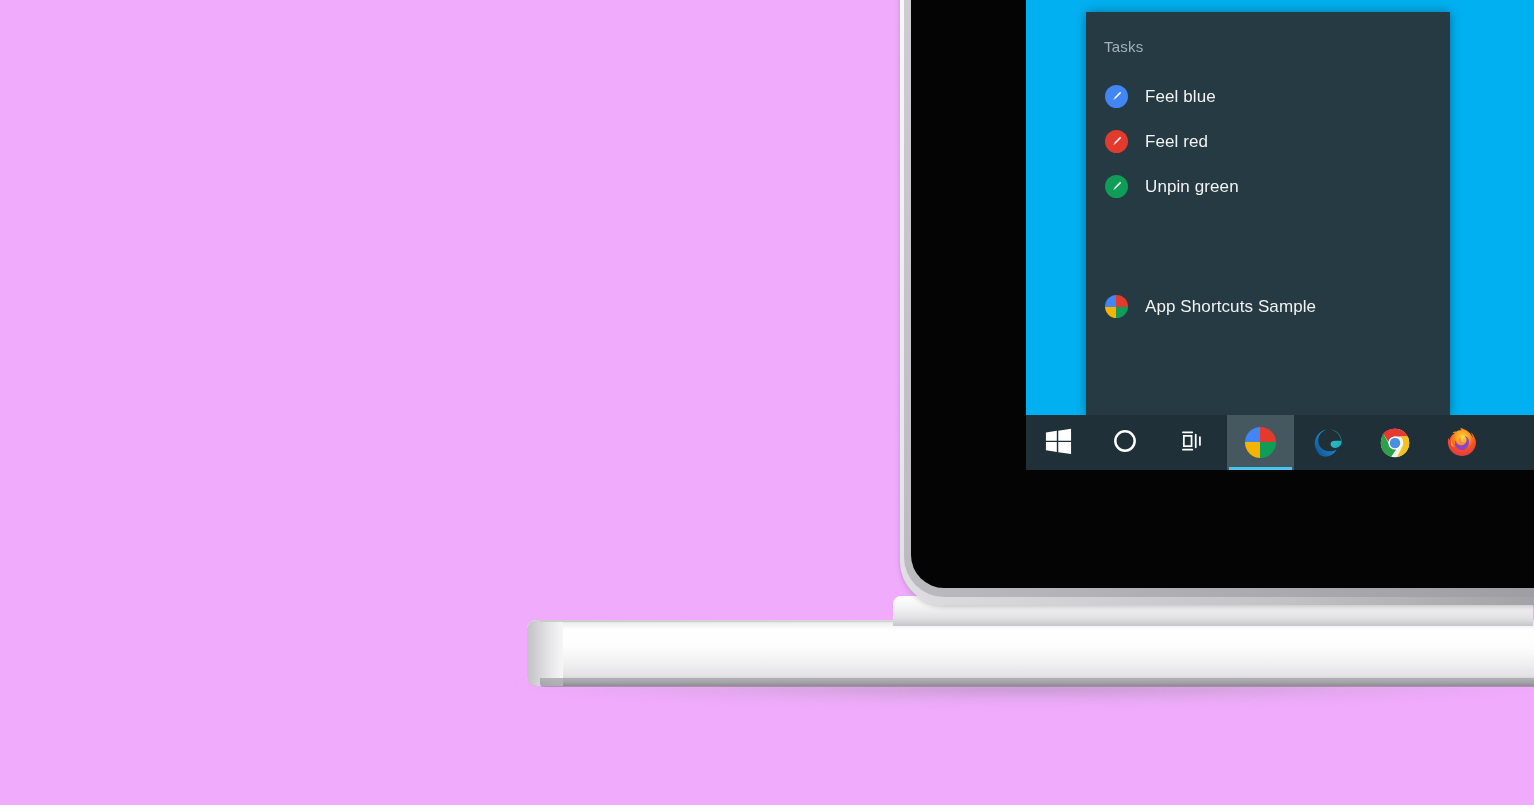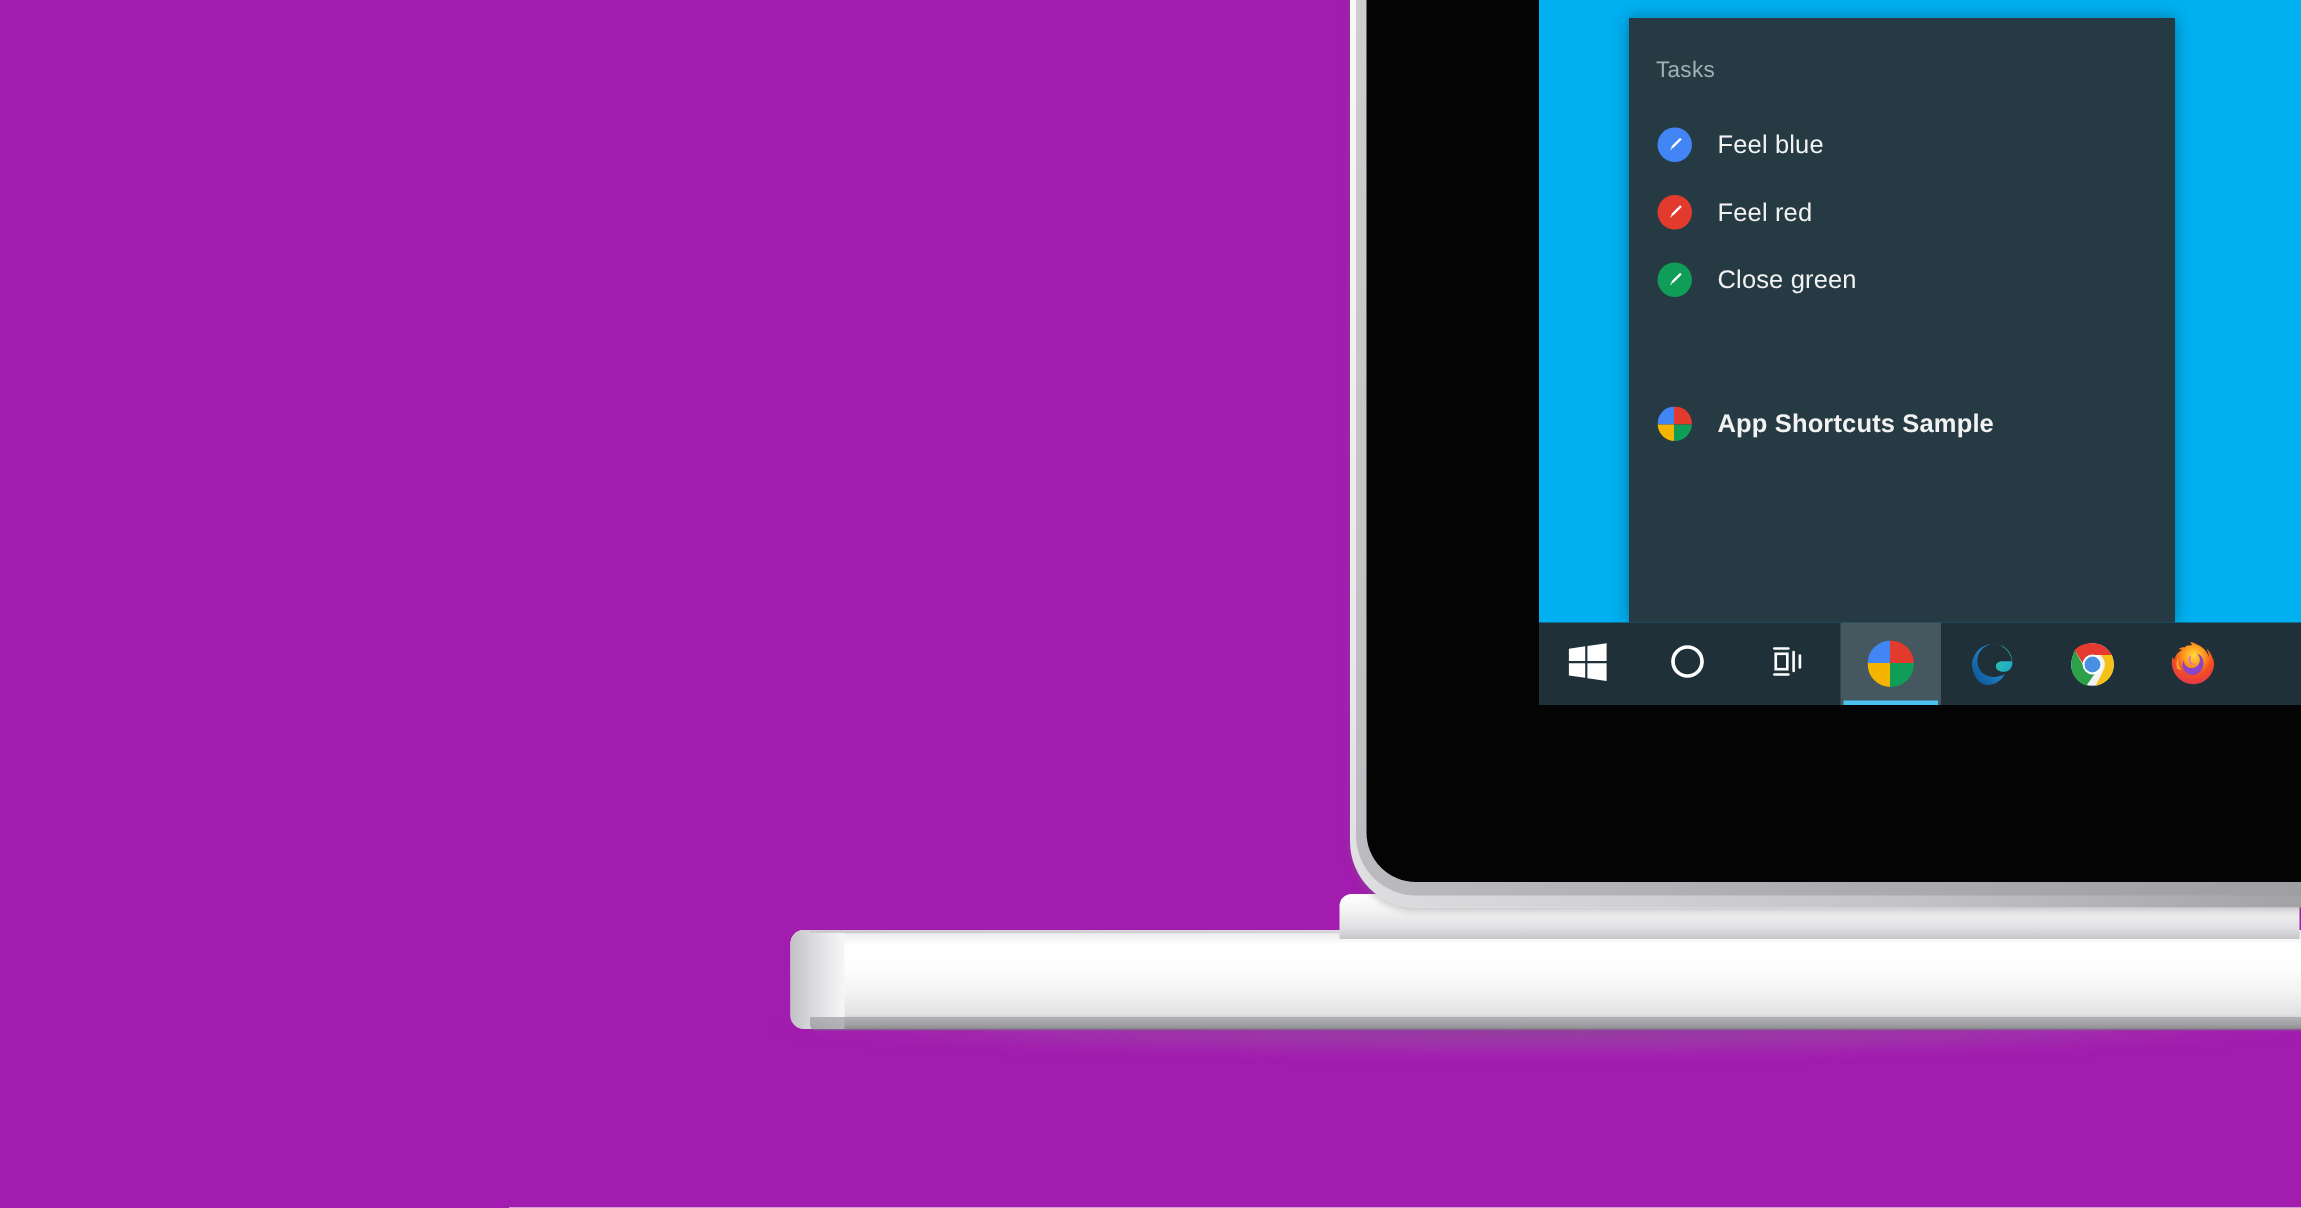--- a/index.html
+++ b/index.html
@@ -14,21 +14,21 @@
     overflow: hidden;
     font-family: "Liberation Sans", "DejaVu Sans", sans-serif;
     position: relative;
   }
 
   #scene {
     position: absolute;
     inset: 0;
     width: 1534px;
     height: 805px;
-    background: #a21caf;
+    background: #f0abfc;
   }
 
   
   .laptop-base-shadow {
     position: absolute;
     left: 512px;
     top: 683px;
     width: 1040px;
     height: 22px;
     background: radial-gradient(ellipse at 50% 0%, rgba(120,120,125,0.45) 0%, rgba(150,150,155,0.18) 45%, rgba(255,255,255,0) 72%);
@@ -154,21 +154,21 @@
     font-size: 15px;
     color: #9fb2b8;
     letter-spacing: 0.2px;
   }
   .jl-group {
     position: absolute;
     left: 0;
     width: 364px;
   }
   #jl-tasks { top: 62px; }
-  #jl-actions { top: 248px; font-weight: bold; }
+  #jl-actions { top: 272px; }
 
   .jl-item {
     position: relative;
     display: flex;
     align-items: center;
     height: 45px;
     padding-left: 17px;
     box-sizing: border-box;
     cursor: default;
   }
@@ -308,21 +308,21 @@
 
         <div class="jl-item">
           <span class="jl-icon">
             <span class="paint-dot" style="background:#0f9d58;">
               <svg class="brush" viewBox="0 0 16 16" aria-hidden="true">
                 <path d="M12.4 2.3 L13.7 3.6 L6.9 10.4 L5.0 11.0 L5.6 9.1 Z" fill="#ffffff"></path>
                 <path d="M5.1 10.9 L4.0 12.0 L5.4 12.0 L5.7 10.9 Z" fill="#e4f5ec"></path>
               </svg>
             </span>
           </span>
-          <span class="jl-label">Close green</span>
+          <span class="jl-label">Unpin green</span>
         </div>
 
       </div>
 
       <div class="jl-group" id="jl-actions">
 
         <div class="jl-item">
           <span class="jl-icon">
             <span class="quad-icon">
               <span style="background:#4285f4;"></span>

